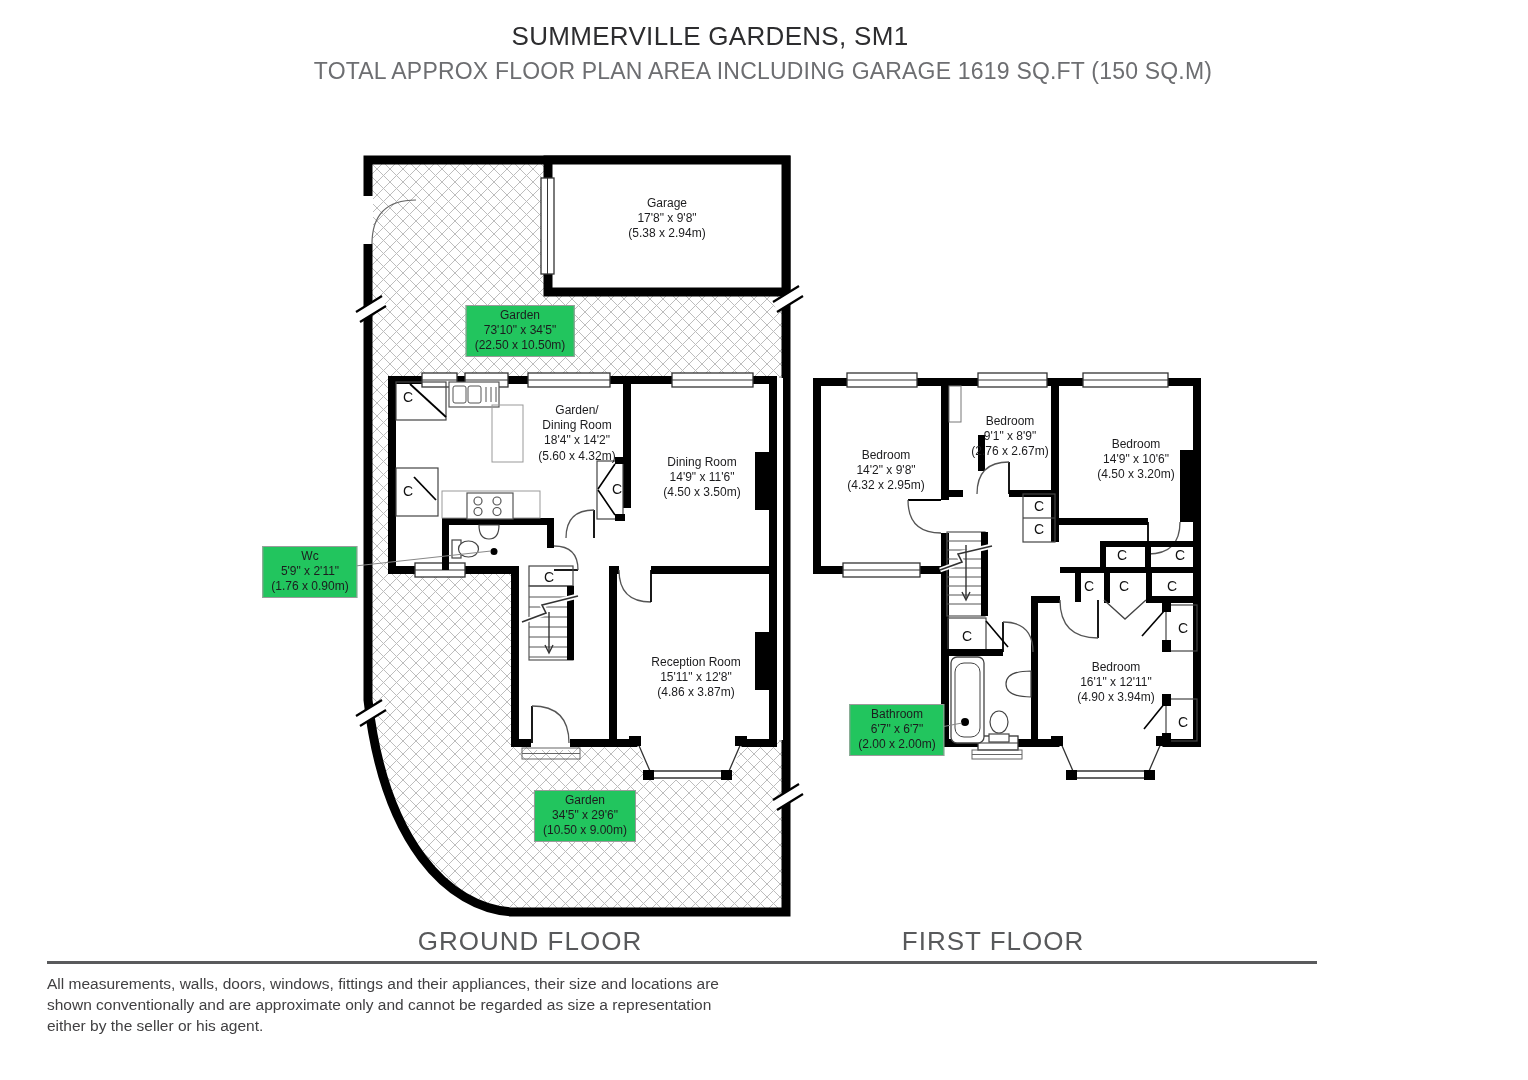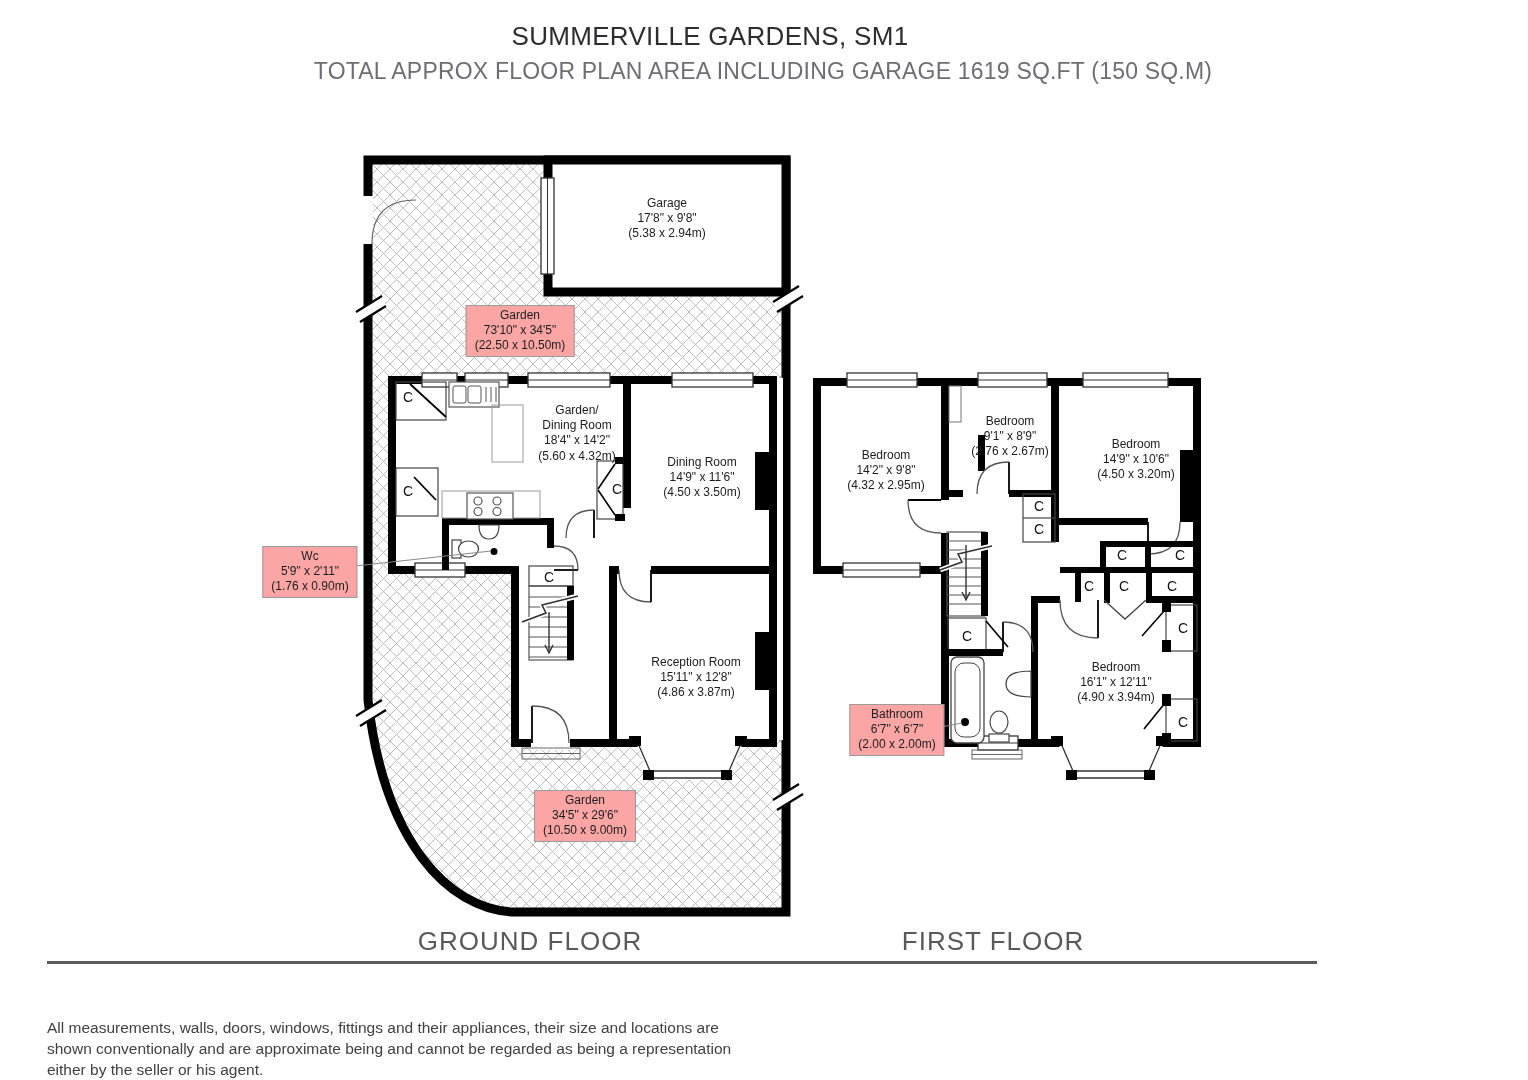--- a/index.html
+++ b/index.html
@@ -3,26 +3,26 @@
 <meta charset="utf-8">
 <style>
   html,body{margin:0;padding:0;background:#fff;}
   .page{position:relative;width:1317px;height:1080px;background:#fff;overflow:hidden;
         font-family:"Liberation Sans", sans-serif;}
   .hdr{position:absolute;transform:translateX(-50%);white-space:nowrap;text-align:center;}
   .hdr-title{font-size:26px;color:#2d2d2f;letter-spacing:.3px;}
   .hdr-sub{font-size:23px;color:#6d6e71;letter-spacing:.2px;}
   .rlabel{position:absolute;transform:translateX(-50%);text-align:center;font-size:12px;
           line-height:1.27;color:#1c1c1e;white-space:nowrap;z-index:5;}
-  .boxed{background:#fca5a5;border:1px solid #9b9b9b;padding:2px 8px;}
+  .boxed{background:#22c55e;border:1px solid #9b9b9b;padding:2px 8px;}
   .cl{position:absolute;transform:translate(-50%,-50%);font-size:14px;color:#111;z-index:6;}
   .floor-label{position:absolute;transform:translateX(-50%);font-size:26px;color:#58595b;
                letter-spacing:1px;white-space:nowrap;}
   .divider{position:absolute;left:47px;top:961px;width:1434px;height:2.5px;background:#595a5c;}
-  .disc{position:absolute;left:47px;top:974px;font-size:15.5px;line-height:1.35;color:#414042;margin-top:44px;}
+  .disc{position:absolute;left:47px;top:974px;font-size:15.5px;line-height:1.35;color:#414042;}
   .logo-optic{position:absolute;left:1337px;top:961px;font-size:55px;line-height:1;
               letter-spacing:1px;z-index:5;text-align:center;}
   .logo-media{position:absolute;left:1399px;top:1014px;font-size:13.5px;letter-spacing:5.5px;
               color:#ef4444;z-index:5;}
   .logo-url{position:absolute;left:1334px;top:1035px;font-size:20px;color:#6d6e71;z-index:5;font-weight:bold;}
   svg{position:absolute;left:0;top:0;}
 </style>
 </head>
 <body>
 
@@ -351,20 +351,20 @@
   <div class="cl" style="left:967px;top:636px">C</div>
   <div class="cl" style="left:1183px;top:628px">C</div>
   <div class="cl" style="left:1183px;top:722px">C</div>
 
   <div class="floor-label" style="left:530px;top:926px">GROUND FLOOR</div>
   <div class="floor-label" style="left:993px;top:926px">FIRST FLOOR</div>
 
   <div class="divider"></div>
   <div class="disc">
     <div>All measurements, walls, doors, windows, fittings and their appliances, their size and locations are</div>
-    <div>shown conventionally and are approximate being and cannot be regarded as being a representation</div>
+    <div>shown conventionally and are approximate only and cannot be regarded as size a representation</div>
     <div>either by the seller or his agent.</div>
   </div>
   <div class="logo-optic"><span id="logo-o" style="color: rgb(43, 109, 166);">o</span><span id="logo-rest" style="color: rgb(122, 123, 126);">ptic</span></div>
   <div class="logo-media">MEDIA</div>
   <div class="logo-url">opticmedia.co.uk</div>
 
 </div>
 
 </body></html>

